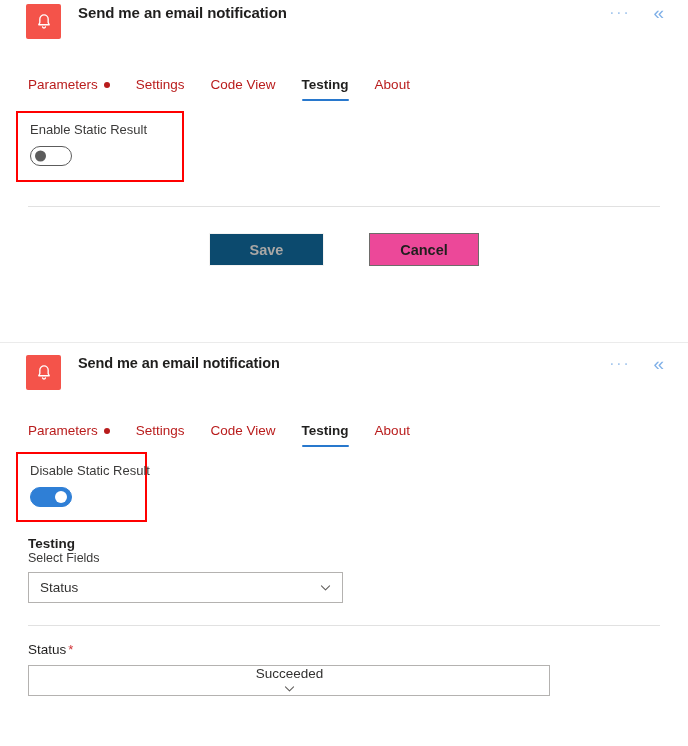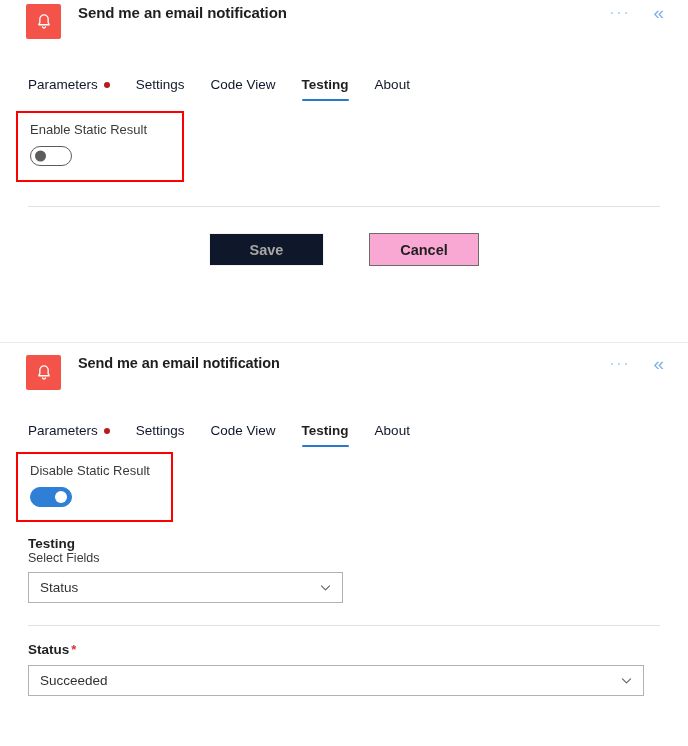--- a/index.html
+++ b/index.html
@@ -84,21 +84,21 @@
     align-items: flex-start;
     padding-left: 28px;
     gap: 0px;
   }
   .tabs.tabs1 { margin-top: 27px; }
   .tabs.tabs2 { margin-top: 28px; }
 
   .tab {
     position: relative;
     font-size: 13.5px;
-    color: #0f172a;
+    color: #b91c1c;
     padding: 0 13px 9px 13px;
     cursor: pointer;
     white-space: nowrap;
     display: flex;
     align-items: center;
   }
   .tab:first-child { padding-left: 0; }
   .tab.active {
     font-weight: bold;
     color: #201f1e;
@@ -128,21 +128,21 @@
     position: relative;
     margin-left: 16px;
     margin-top: 10px;
     width: 168px;
     box-sizing: border-box;
     border: 2.5px solid #ff0000;
     padding: 9px 0 14px 12px;
   }
   .static-block.b2 {
     margin-top: 5px;
-    width: 157px;
+    width: 131px;
     padding: 9px 0 13px 12px;
   }
 
   .static-label {
     font-size: 13px;
     color: #3b3a39;
     margin-bottom: 9px;
     white-space: nowrap;
   }
 
@@ -204,48 +204,48 @@
     font-size: 14.5px;
     font-weight: bold;
     height: 33px;
     min-width: 110px;
     display: flex;
     align-items: center;
     justify-content: center;
     cursor: pointer;
   }
   .btn-save {
-    background: #0f172a;
+    background: #0c4a6e;
     color: #a9a7a5;
     border: 1px solid #f4f3f2;
     width: 115px;
   }
   .btn-cancel {
-    background: #f9a8d4;
+    background: #ec4899;
     color: #201f1e;
     border: 1.3px solid #6e6c6a;
     width: 100px;
   }
 
   
   .section-title {
     font-size: 13.5px;
     font-weight: bold;
     color: #201f1e;
     margin-left: 28px;
     margin-top: 14px;
   }
   .field-label {
     font-size: 12.5px;
     color: #3b3a39;
     margin-left: 28px;
   }
   .field-label.req {
     font-size: 13.5px;
-    font-weight: bold;
+    font-weight: normal;
     color: #201f1e;
     margin-top: 16px;
   }
   .req-star {
     color: #d13438;
     font-size: 13px;
     margin-left: 2px;
   }
 
   .select {
@@ -254,21 +254,21 @@
     margin-left: 28px;
     margin-top: 7px;
     border: 1px solid #b4b2b0;
     background: #ffffff;
     display: flex;
     align-items: center;
     padding: 0 10px 0 11px;
     cursor: pointer;
   }
   .select.sel-fields { width: 315px; }
-  .select.sel-status { width: 616px; margin-top: 8px; }
+  .select.sel-status { width: 522px; margin-top: 8px; flex-direction: column; }
 
   .select-value {
     font-size: 13.5px;
     color: #323130;
     flex: 1 1 auto;
     white-space: nowrap;
     overflow: hidden;
   }
   .chev {
     flex: 0 0 auto;

